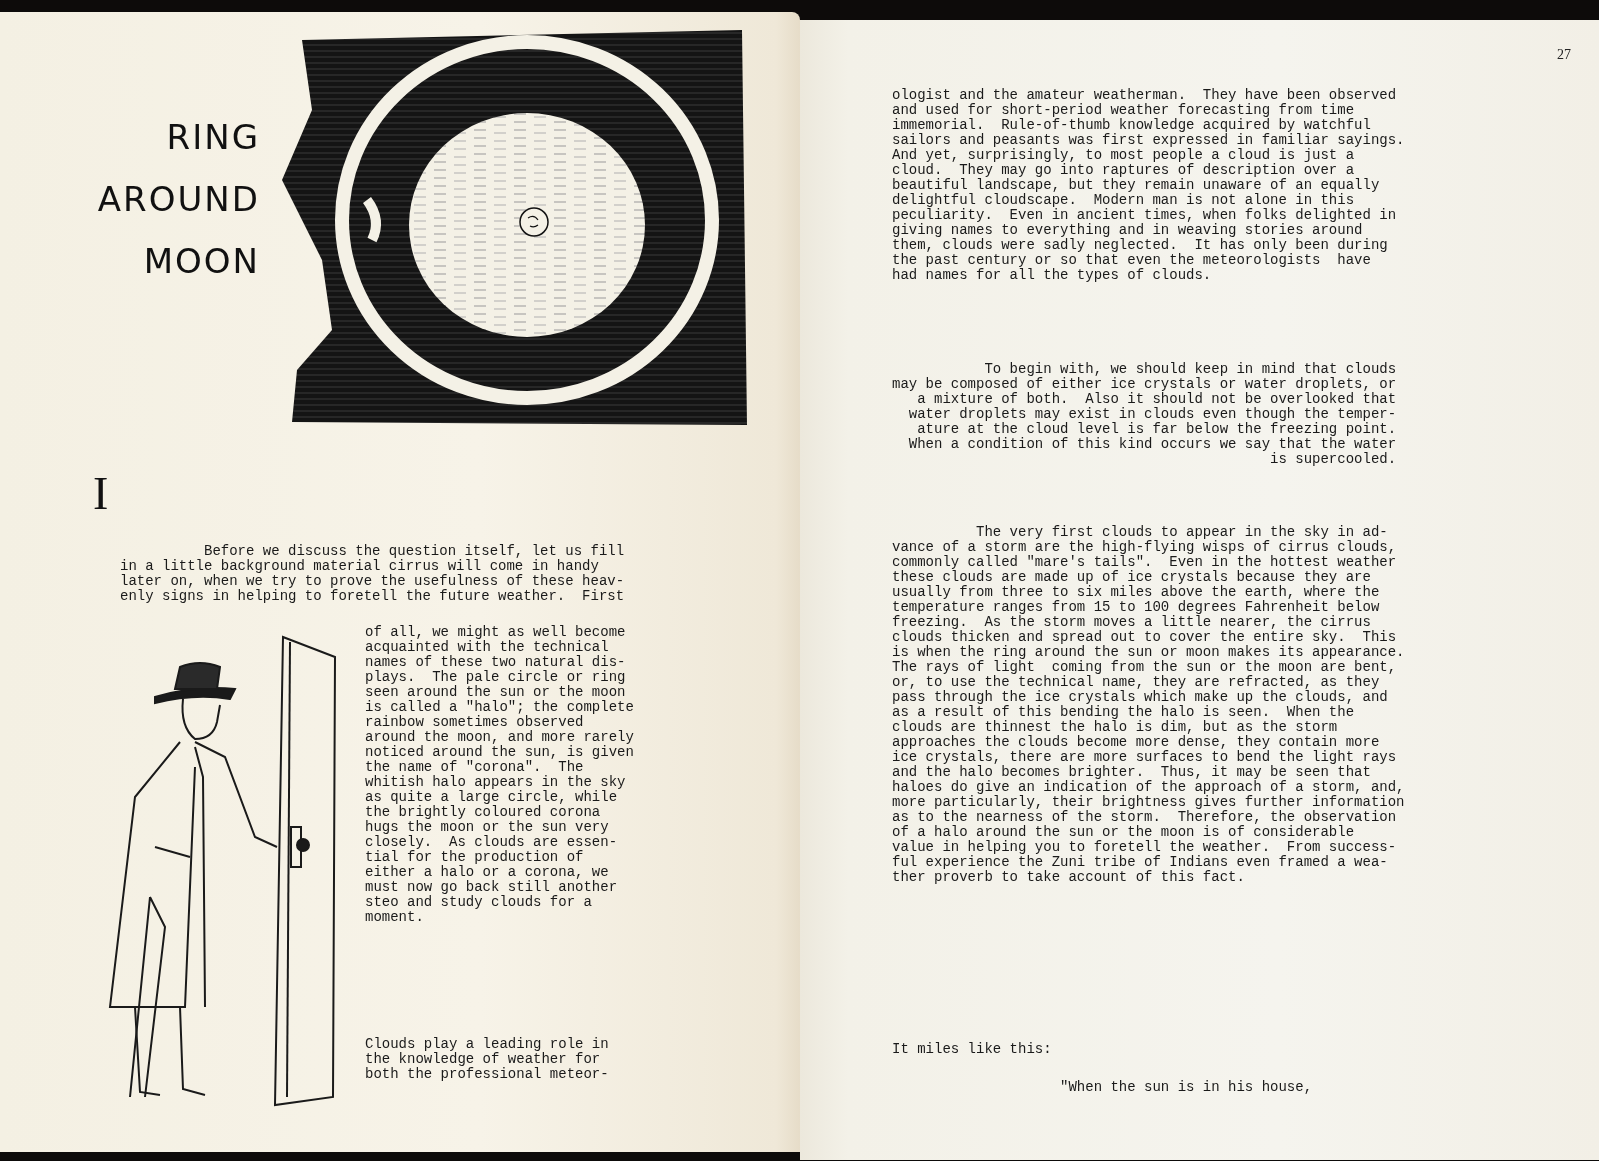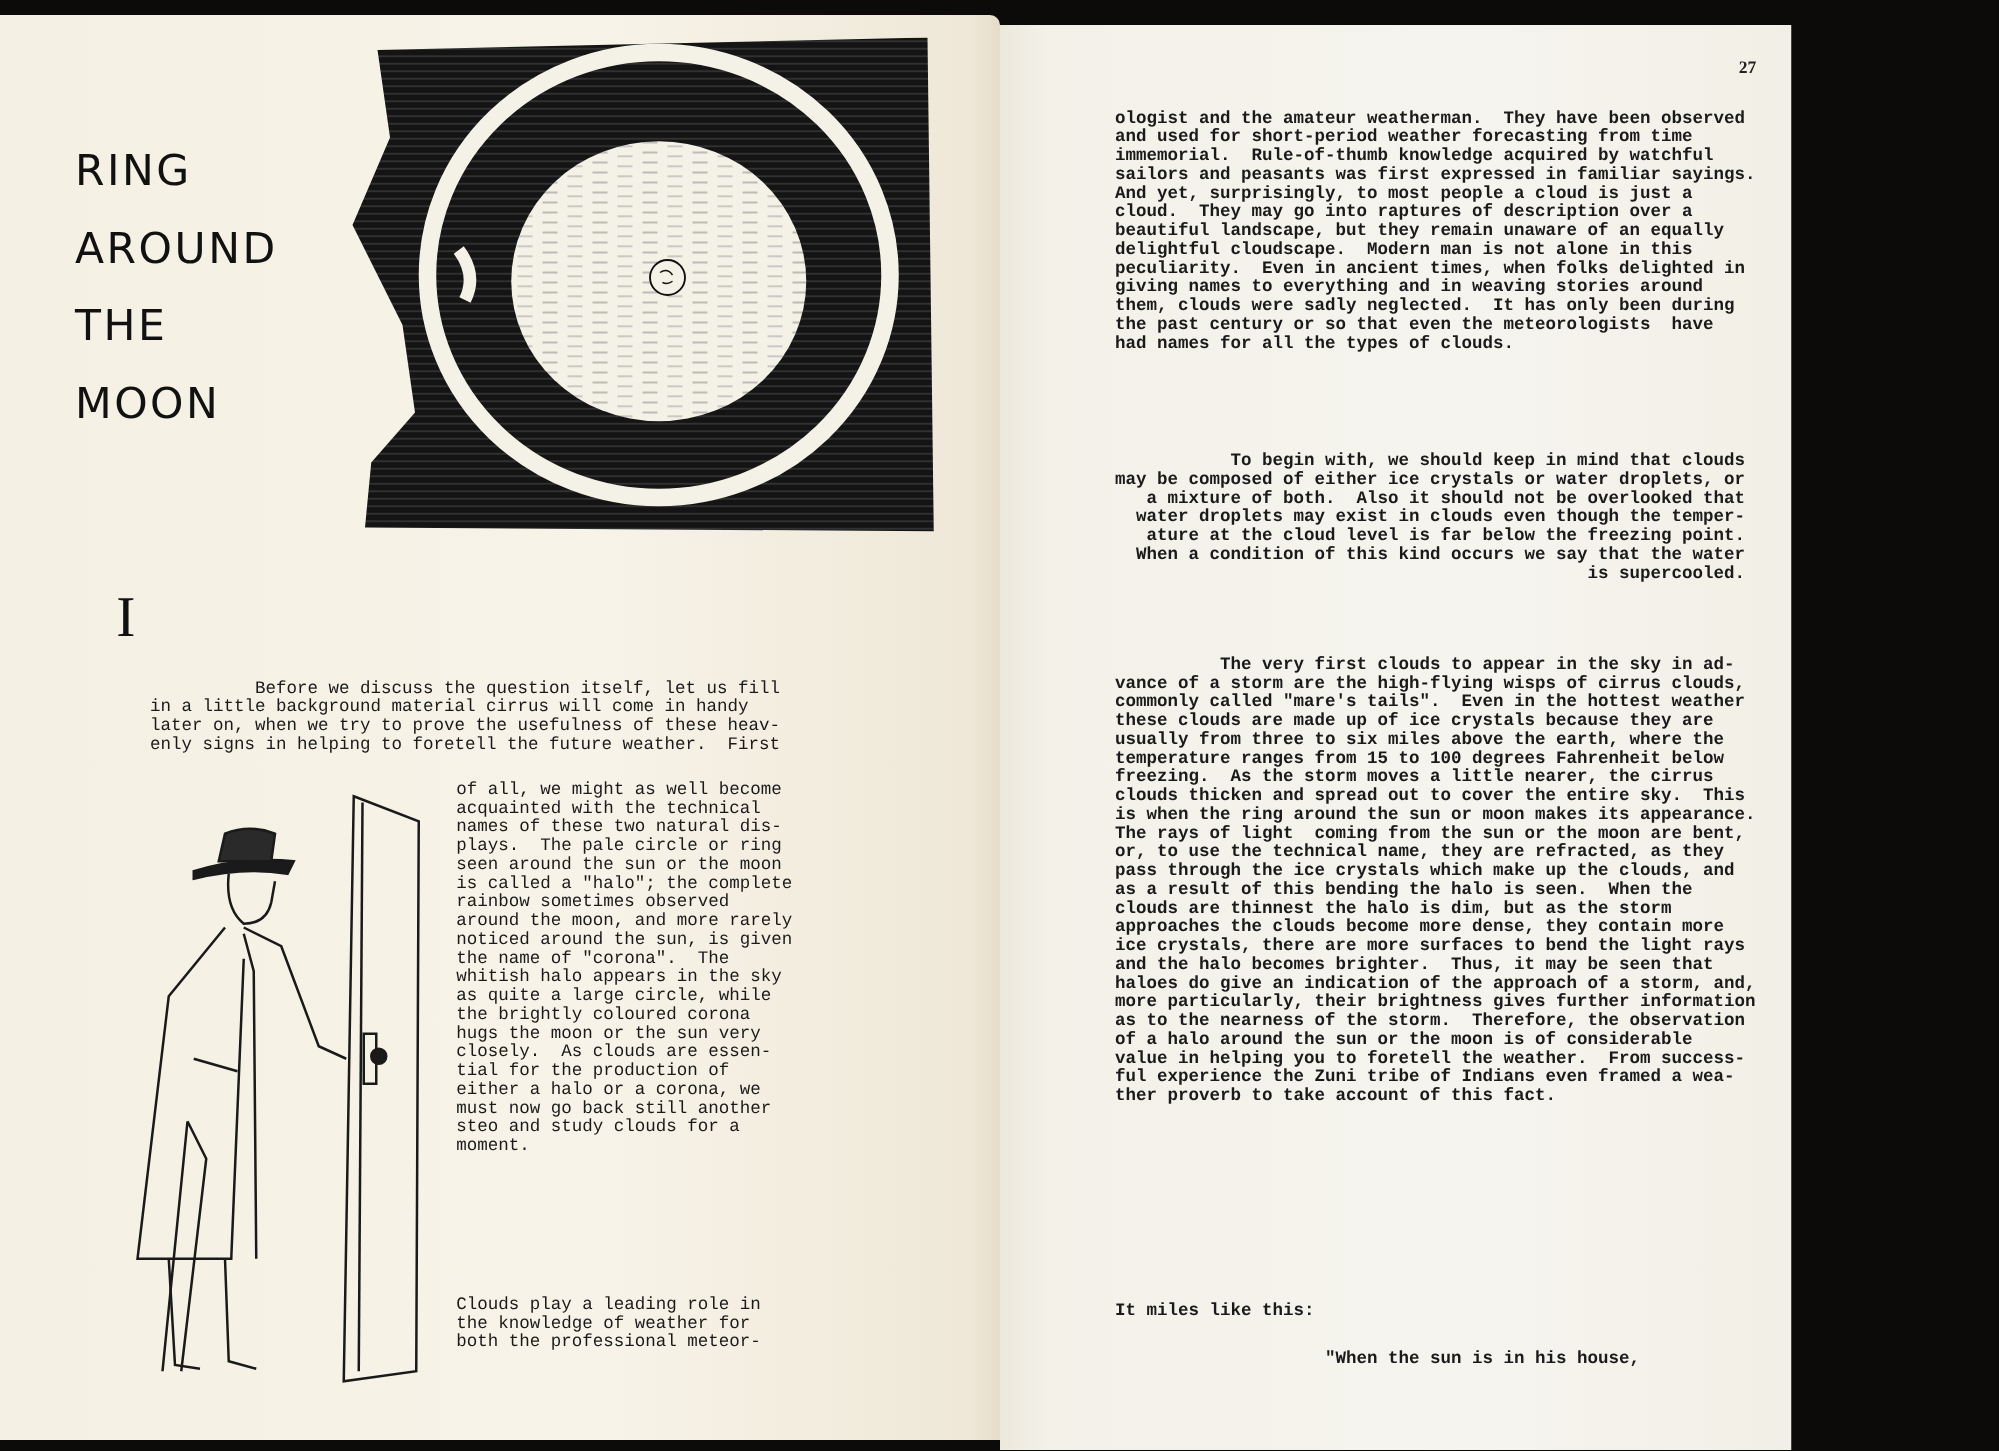--- a/index.html
+++ b/index.html
@@ -11,37 +11,36 @@
   .page {
     position: absolute; top: 12px; height: 1140px;
     background: #f6f2e6;
   }
   .page.left {
     left: 0; width: 800px;
     border-top-right-radius: 8px;
     background: linear-gradient(90deg, #f4f0e3 0%, #f7f3e8 60%, #efe8d8 97%, #e6dcc8 100%);
   }
   .page.right {
-    left: 800px; width: 633px; top: 20px;
+    left: 800px; width: 799px; top: 20px;
     background: linear-gradient(90deg, #ece8dc 0%, #f3f1e8 6%, #f5f4ee 60%, #f2efe6 100%);
-    font-weight: bold;
   }
   .typewriter {
     font-family: "Liberation Mono", "DejaVu Sans Mono", monospace;
     color: #1a1a1a;
     font-size: 14px;
     line-height: 15px;
     white-space: pre;
   }
   .title {
     position: absolute; left: 60px; top: 105px; width: 200px;
     font-family: "DejaVu Sans", sans-serif;
     font-weight: normal;
     color: #111;
-    text-align: left;
+    text-align: right;
     font-size: 34px;
     letter-spacing: 2px;
   }
   .title div { margin-bottom: 22px; line-height: 40px; }
   .moon-art {
     position: absolute; left: 272px; top: 18px; width: 480px; height: 400px;
   }
   .drop-cap {
     position: absolute; left: 93px; top: 462px;
     font-family: "Liberation Serif", "DejaVu Serif", serif;
@@ -62,21 +61,20 @@
   .r4 { position: absolute; left: 92px; top: 1022px; }
   .r5 { position: absolute; left: 92px; top: 1060px; }
 </style>
 </head>
 <body>
 
 <div class="page left">
   <div class="title">
     <div>RING</div>
     <div>AROUND</div>
-    <div>THE</div>
     <div>MOON</div>
   </div>
 
   <svg class="moon-art" viewBox="0 0 480 400">
     <defs>
       <pattern id="hatch" width="480" height="6" patternUnits="userSpaceOnUse">
         <rect width="480" height="6" fill="#141414"></rect>
         <line x1="0" y1="3" x2="480" y2="3" stroke="#3a3a3a" stroke-width="1"></line>
       </pattern>
       <pattern id="lighthatch" width="40" height="8" patternUnits="userSpaceOnUse">

